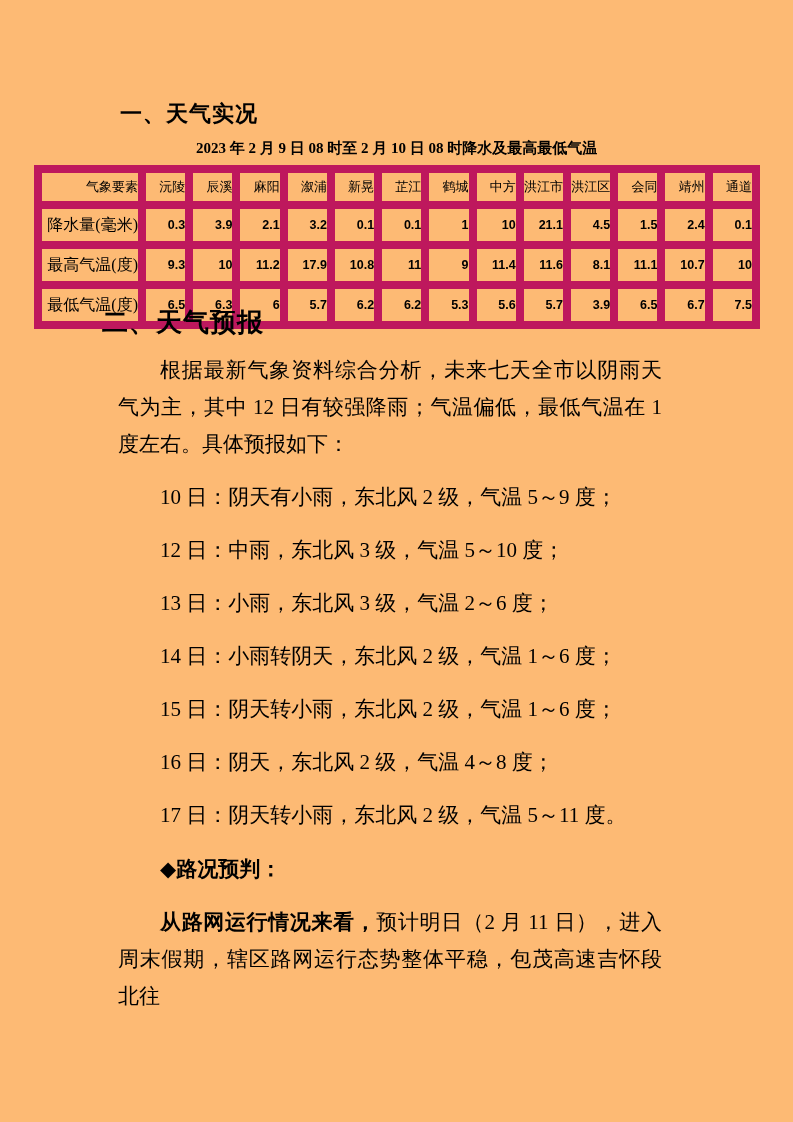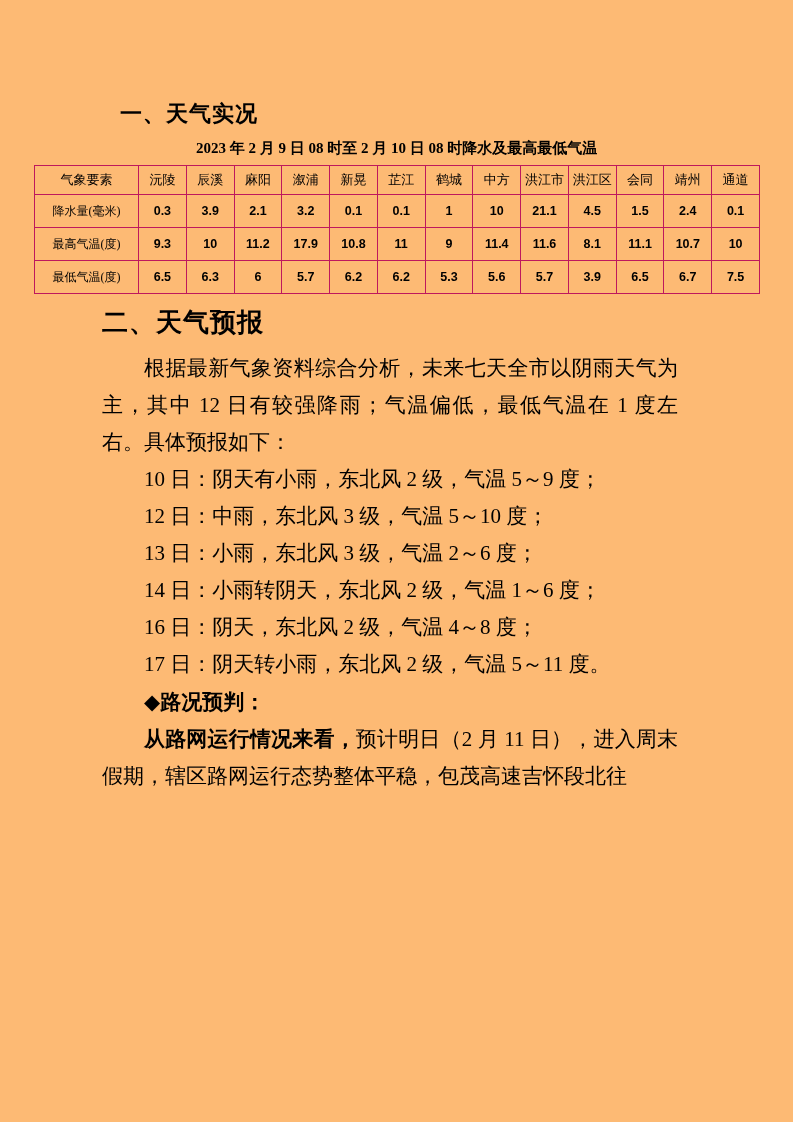--- a/index.html
+++ b/index.html
@@ -36,35 +36,35 @@
   }
   table.weather {
     position: absolute;
     left: 34px;
     top: 165px;
     width: 726px;
     border-collapse: collapse;
     table-layout: fixed;
   }
   table.weather th, table.weather td {
-    border: 1px solid #be185d;
-    text-align: center;
+    border: 8px solid #be185d;
+    text-align: right;
     vertical-align: middle;
     padding: 0;
     overflow: hidden;
   }
   table.weather th {
     height: 28px;
     font-weight: normal;
     font-size: 13px;
     font-family: "Liberation Serif", "DejaVu Serif", serif;
   }
   table.weather td { height: 32px; }
   td.rowlabel {
-    font-size: 12px;
+    font-size: 16px;
     font-family: "Liberation Serif", "DejaVu Serif", serif;
   }
   td.num {
     font-size: 12.5px;
     font-weight: bold;
     font-family: "Liberation Sans", "DejaVu Sans", sans-serif;
   }
   .content {
     position: absolute;
     left: 102px;
@@ -74,21 +74,21 @@
   .content h2.sec2 {
     position: static;
     margin: 6px 0 14px 0;
     font-size: 26px;
     line-height: 28px;
     font-weight: bold;
     font-family: "Liberation Sans", "DejaVu Sans", sans-serif;
     letter-spacing: 1px;
   }
   .content p {
-    margin: 0;
+    margin: 16px;
     font-size: 21px;
     line-height: 37px;
     text-align: justify;
   }
   .content p.indent { text-indent: 42px; }
   .road-heading {
     font-weight: bold;
     font-family: "Liberation Sans", "DejaVu Sans", sans-serif;
   }
   .lead-bold {
@@ -182,20 +182,21 @@
 
   <div class="content">
     <h2 class="sec2">二、天气预报</h2>
 
     <p class="indent">根据最新气象资料综合分析，未来七天全市以阴雨天气为主，其中 12 日有较强降雨；气温偏低，最低气温在 1 度左右。具体预报如下：</p>
 
     <p class="indent">10 日：阴天有小雨，东北风 2 级，气温 5～9 度；</p>
     <p class="indent">12 日：中雨，东北风 3 级，气温 5～10 度；</p>
     <p class="indent">13 日：小雨，东北风 3 级，气温 2～6 度；</p>
     <p class="indent">14 日：小雨转阴天，东北风 2 级，气温 1～6 度；</p>
+    <p class="indent">15 日：阴天转小雨，东北风 2 级，气温 1～6 度；</p>
     <p class="indent">16 日：阴天，东北风 2 级，气温 4～8 度；</p>
     <p class="indent">17 日：阴天转小雨，东北风 2 级，气温 5～11 度。</p>
 
     <p class="indent road-heading">◆路况预判：</p>
 
 
     <p class="indent"><span class="lead-bold">从路网运行情况来看，</span><span>预计明日（2 月 11 日），进入周末假期，辖区路网运行态势整体平稳，包茂高速吉怀段北往</span></p>
   </div>
 
 </div>

